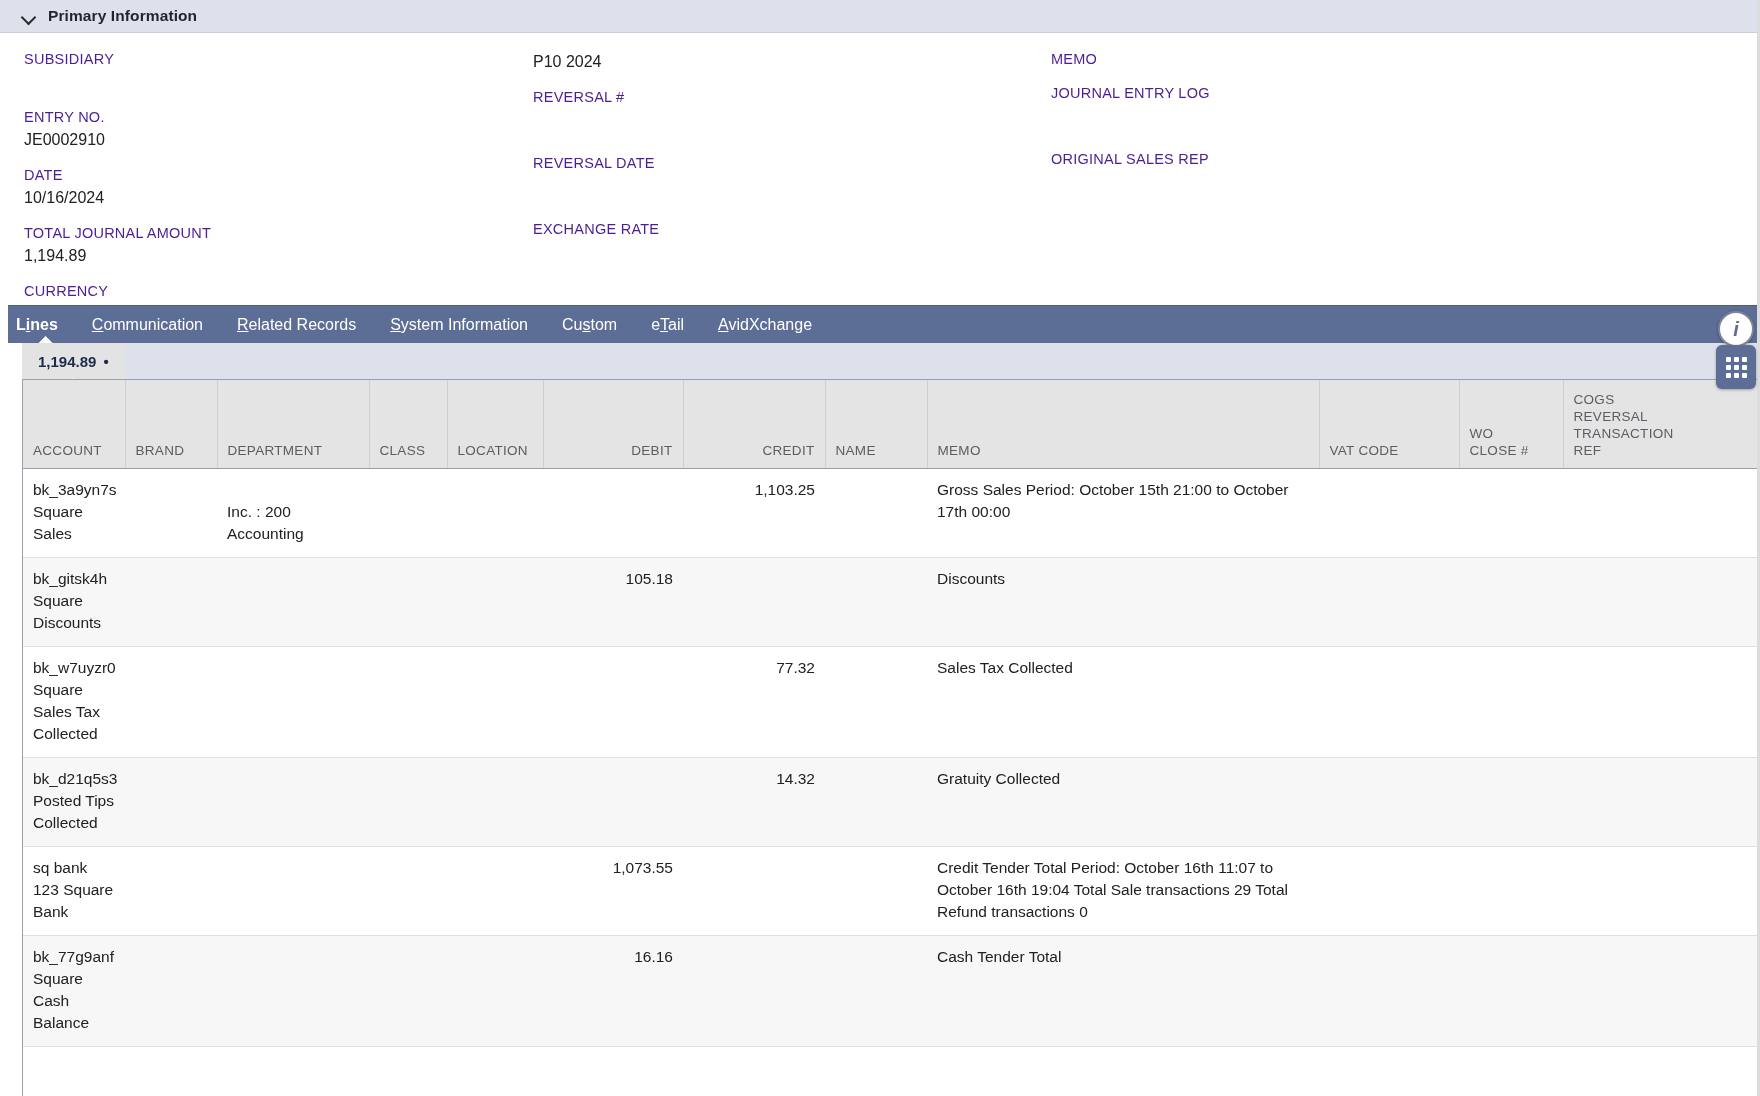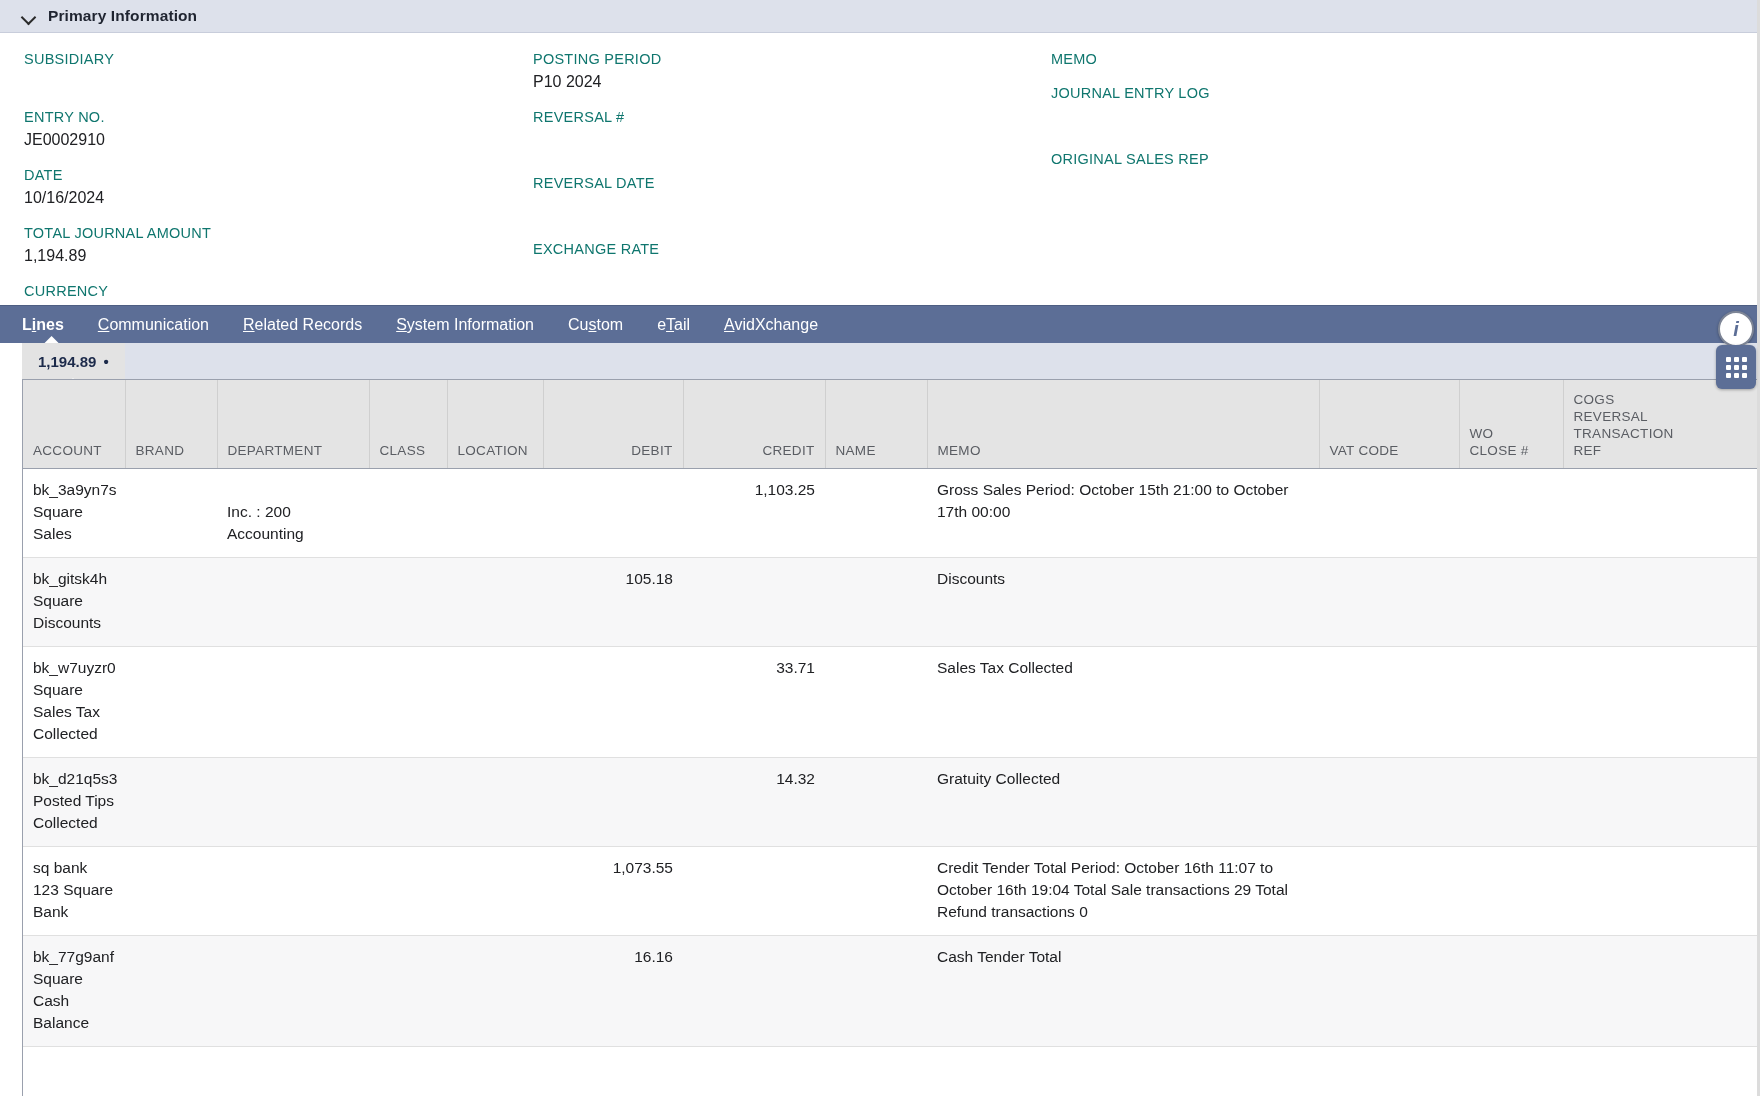--- a/index.html
+++ b/index.html
@@ -43,44 +43,44 @@
     background:#fff;
   }
   .col{ position:absolute; top:16px; }
   .col-1{ left:24px;  width:500px; }
   .col-2{ left:533px; width:510px; }
   .col-3{ left:1051px;width:640px; }
 
   .field{ margin-bottom:14px; }
   .flabel{
     font-size:14.5px;
-    color:#0f766e;
+    color:#4c1d95;
     letter-spacing:.25px;
     line-height:20px;
     text-transform:uppercase;
   }
   .fvalue{
     font-size:16px;
     color:#202124;
     line-height:22px;
     margin-top:2px;
     white-space:pre-line;
   }
   .fvalue.empty{ min-height:22px; }
   .fspacer{ height:8px; }
 
   
   .tabstrip{
     position:absolute;
-    top:305px;left:0;right:0;
+    top:305px;left:8px;right:0;
     height:38px;
     background:#5c6e96;
     display:flex;
     align-items:center;
-    padding-left:22px;
+    padding-left:8px;
     border-top:1px solid #4d5e82;
   }
   .tab{
     color:#ffffff;
     font-size:16px;
     padding:0 20px 0 0;
     margin-right:14px;
     line-height:38px;
     position:relative;
     cursor:pointer;
@@ -221,21 +221,20 @@
       <div class="fvalue">1,194.89</div>
     </div>
     <div class="field">
       <div class="flabel">CURRENCY</div>
       <div class="fvalue">US Dollar</div>
     </div>
   </div>
 
   <div class="col col-2">
     <div class="field">
-      <div class="flabel">POSTING PERIOD</div>
       <div class="fvalue">P10 2024</div>
     </div>
     <div class="field">
       <div class="flabel">REVERSAL #</div>
       <div class="fvalue empty"></div>
     </div>
     <div class="fspacer"></div>
     <div class="field">
       <div class="flabel">REVERSAL DATE</div>
       <div class="fvalue empty"></div>
@@ -354,21 +353,21 @@
         <tr>
           <td class="acct" style="white-space: pre-line;">bk_w7uyzr0
 Square
 Sales Tax
 Collected</td>
           <td style="white-space: pre-line;"></td>
           <td style="white-space: pre-line;"></td>
           <td style="white-space: pre-line;"></td>
           <td style="white-space: pre-line;"></td>
           <td class="num" style="white-space: pre-line;"></td>
-          <td class="num" style="white-space: pre-line;">33.71</td>
+          <td class="num" style="white-space: pre-line;">77.32</td>
           <td style="white-space: pre-line;"></td>
           <td class="memo-cell" style="white-space: pre-line;">Sales Tax Collected</td>
           <td style="white-space: pre-line;"></td>
           <td style="white-space: pre-line;"></td>
           <td style="white-space: pre-line;"></td>
         </tr>
         <tr class="alt">
           <td class="acct" style="white-space: pre-line;">bk_d21q5s3
 Posted Tips
 Collected</td>

